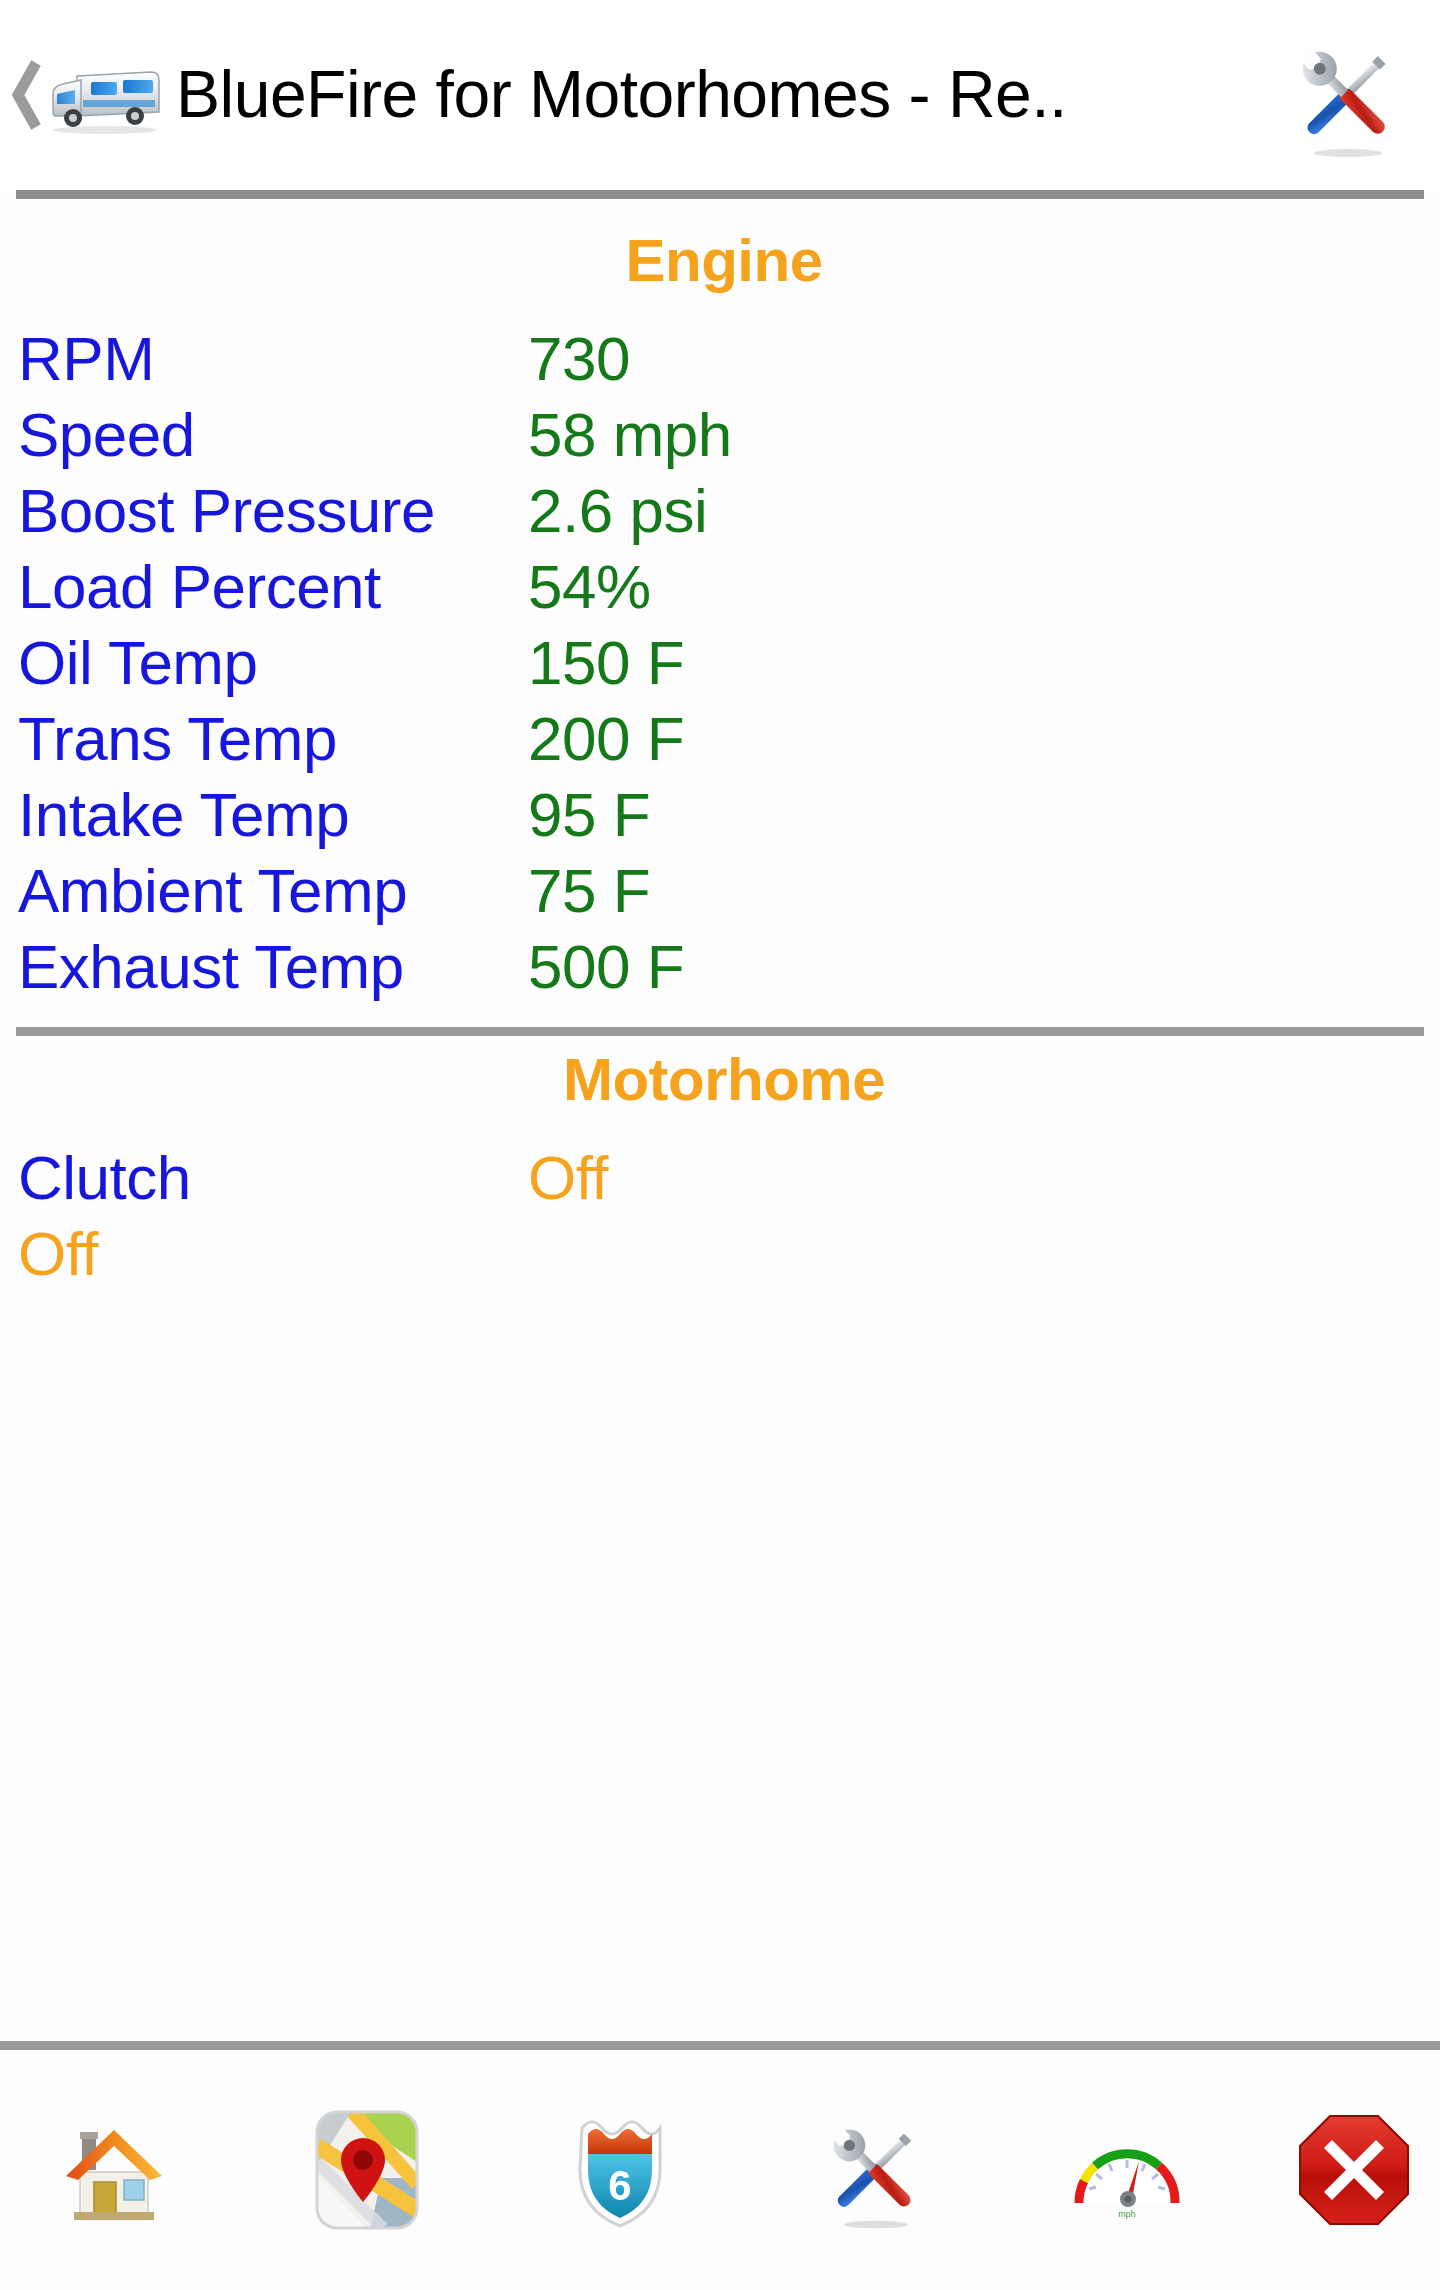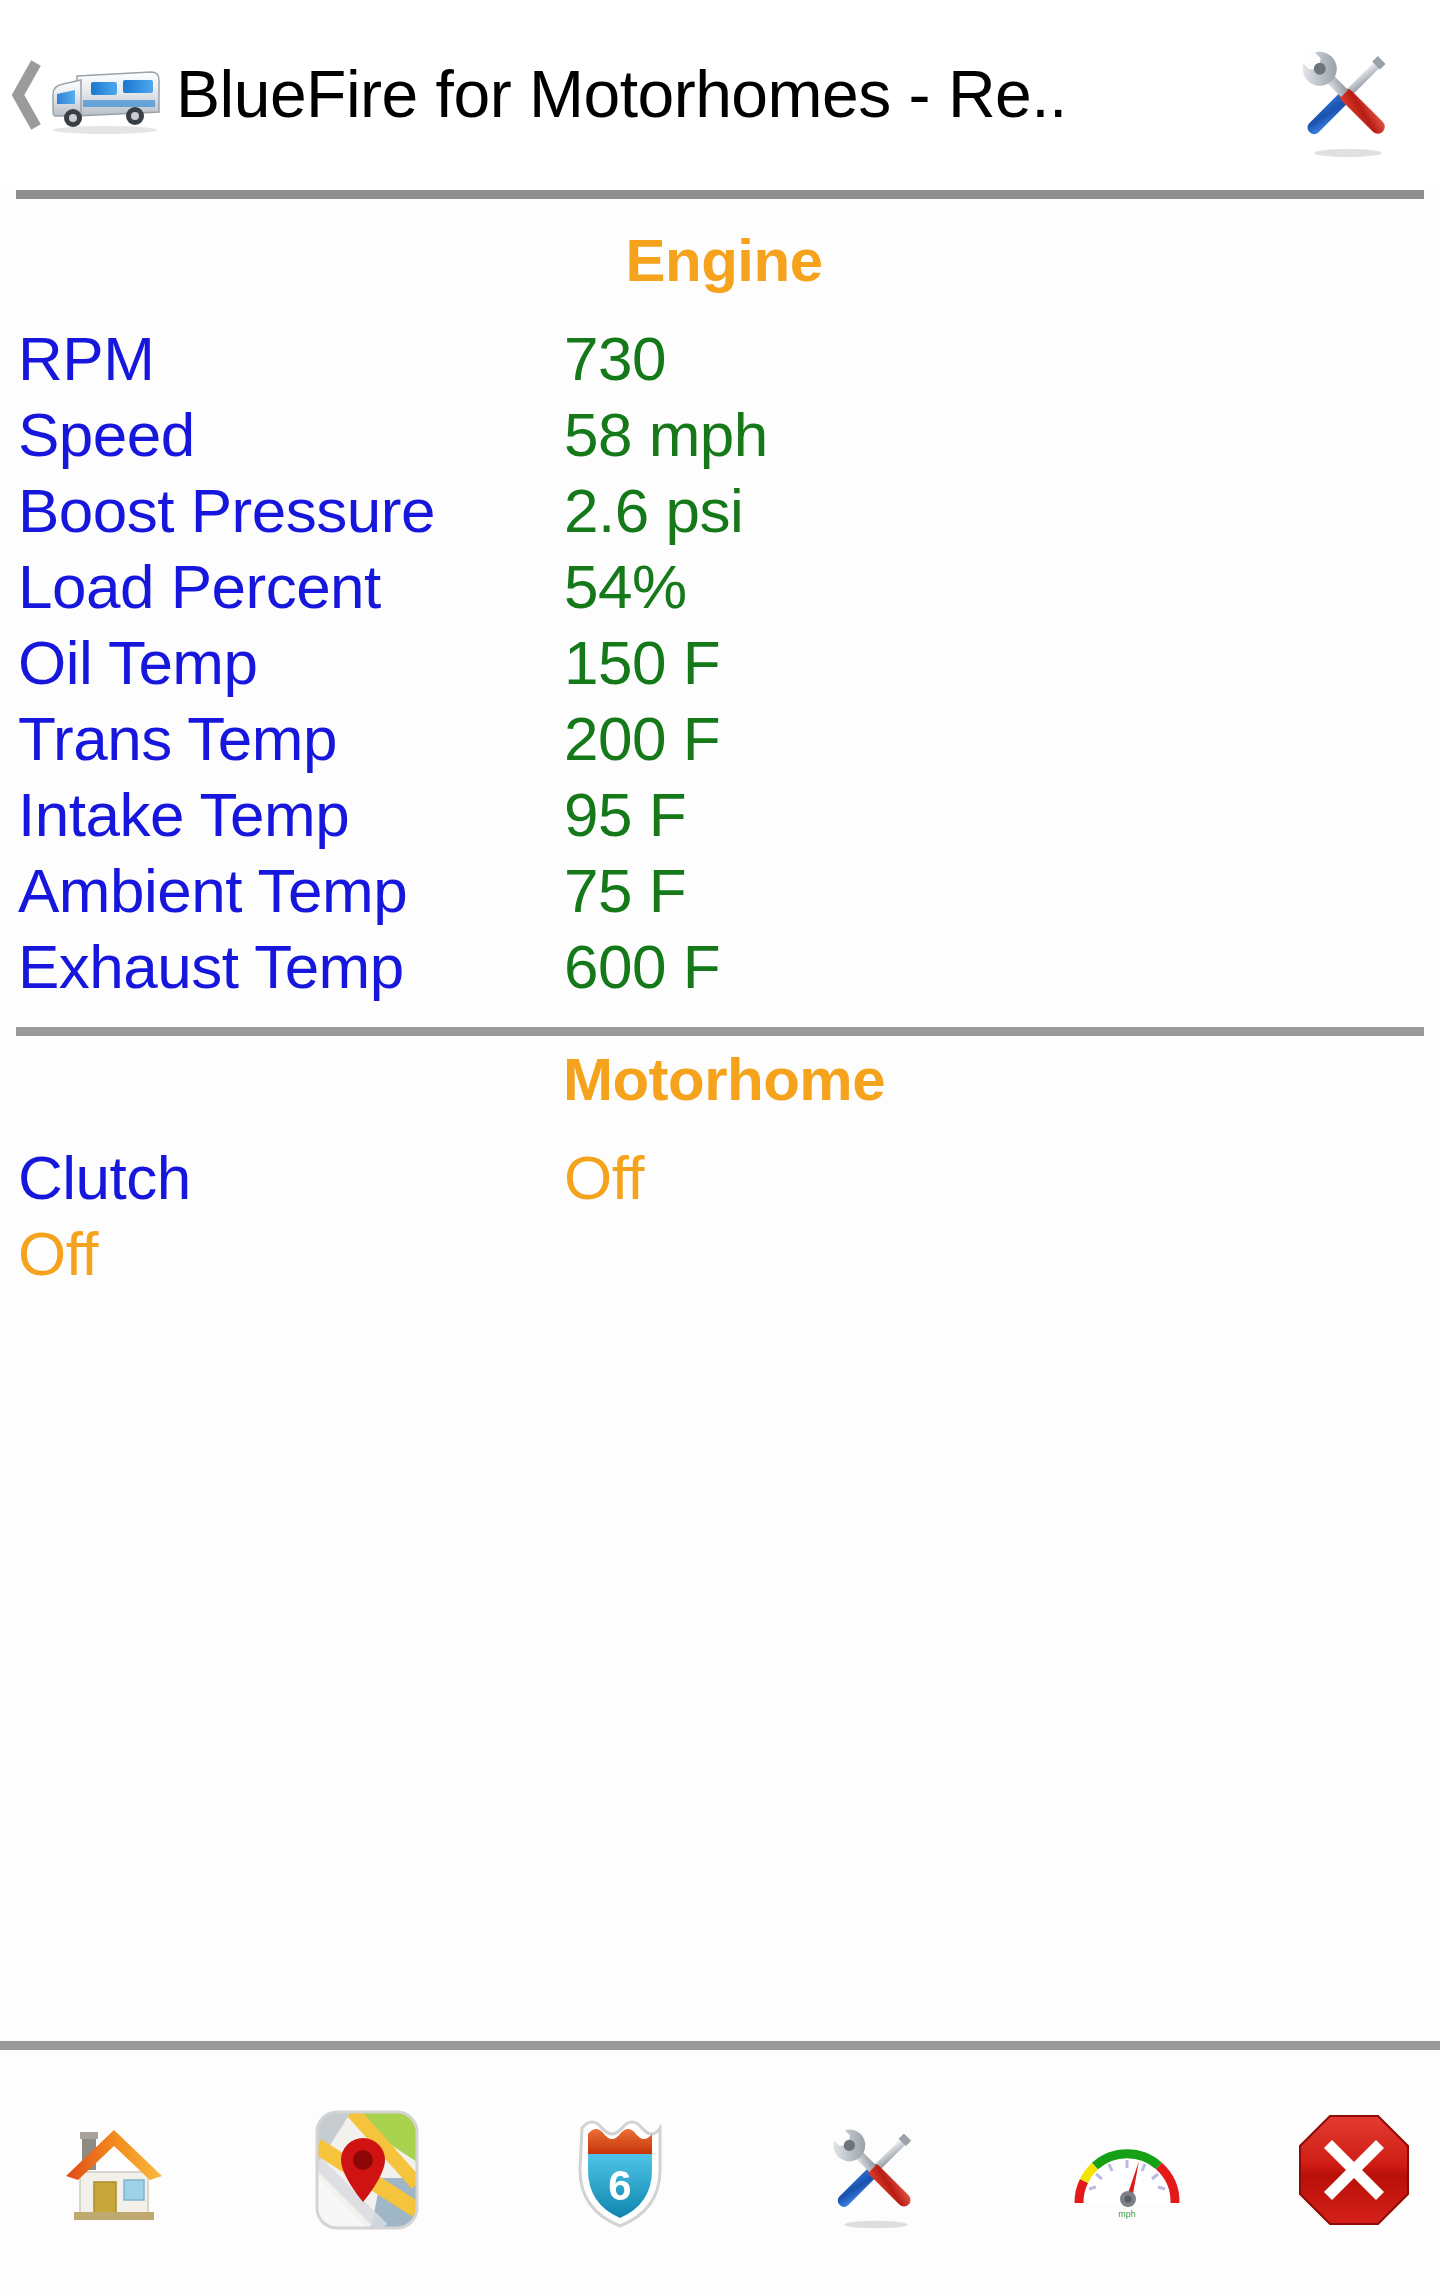--- a/index.html
+++ b/index.html
@@ -100,21 +100,20 @@
     letter-spacing: -0.5px;
   }
 
   .rows { width: 100%; }
 
   .row {
     display: flex;
     align-items: baseline;
     height: 76px;
     padding: 0 18px;
-    gap: 36px;
   }
 
   .row-label {
     flex: 0 0 510px;
     color: #1616dc;
     font-size: 62px;
     line-height: 76px;
     letter-spacing: -0.5px;
     white-space: nowrap;
   }
@@ -293,21 +292,21 @@
         <div class="row">
           <div class="row-label">Intake Temp</div>
           <div class="row-value">95 F</div>
         </div>
         <div class="row">
           <div class="row-label">Ambient Temp</div>
           <div class="row-value">75 F</div>
         </div>
         <div class="row">
           <div class="row-label">Exhaust Temp</div>
-          <div class="row-value">600 F</div>
+          <div class="row-value">500 F</div>
         </div>
 
       </div>
     </div>
 
     <div class="section-rule"></div>
 
     <div>
       <div class="section-title">Motorhome</div>
       <div class="rows">

